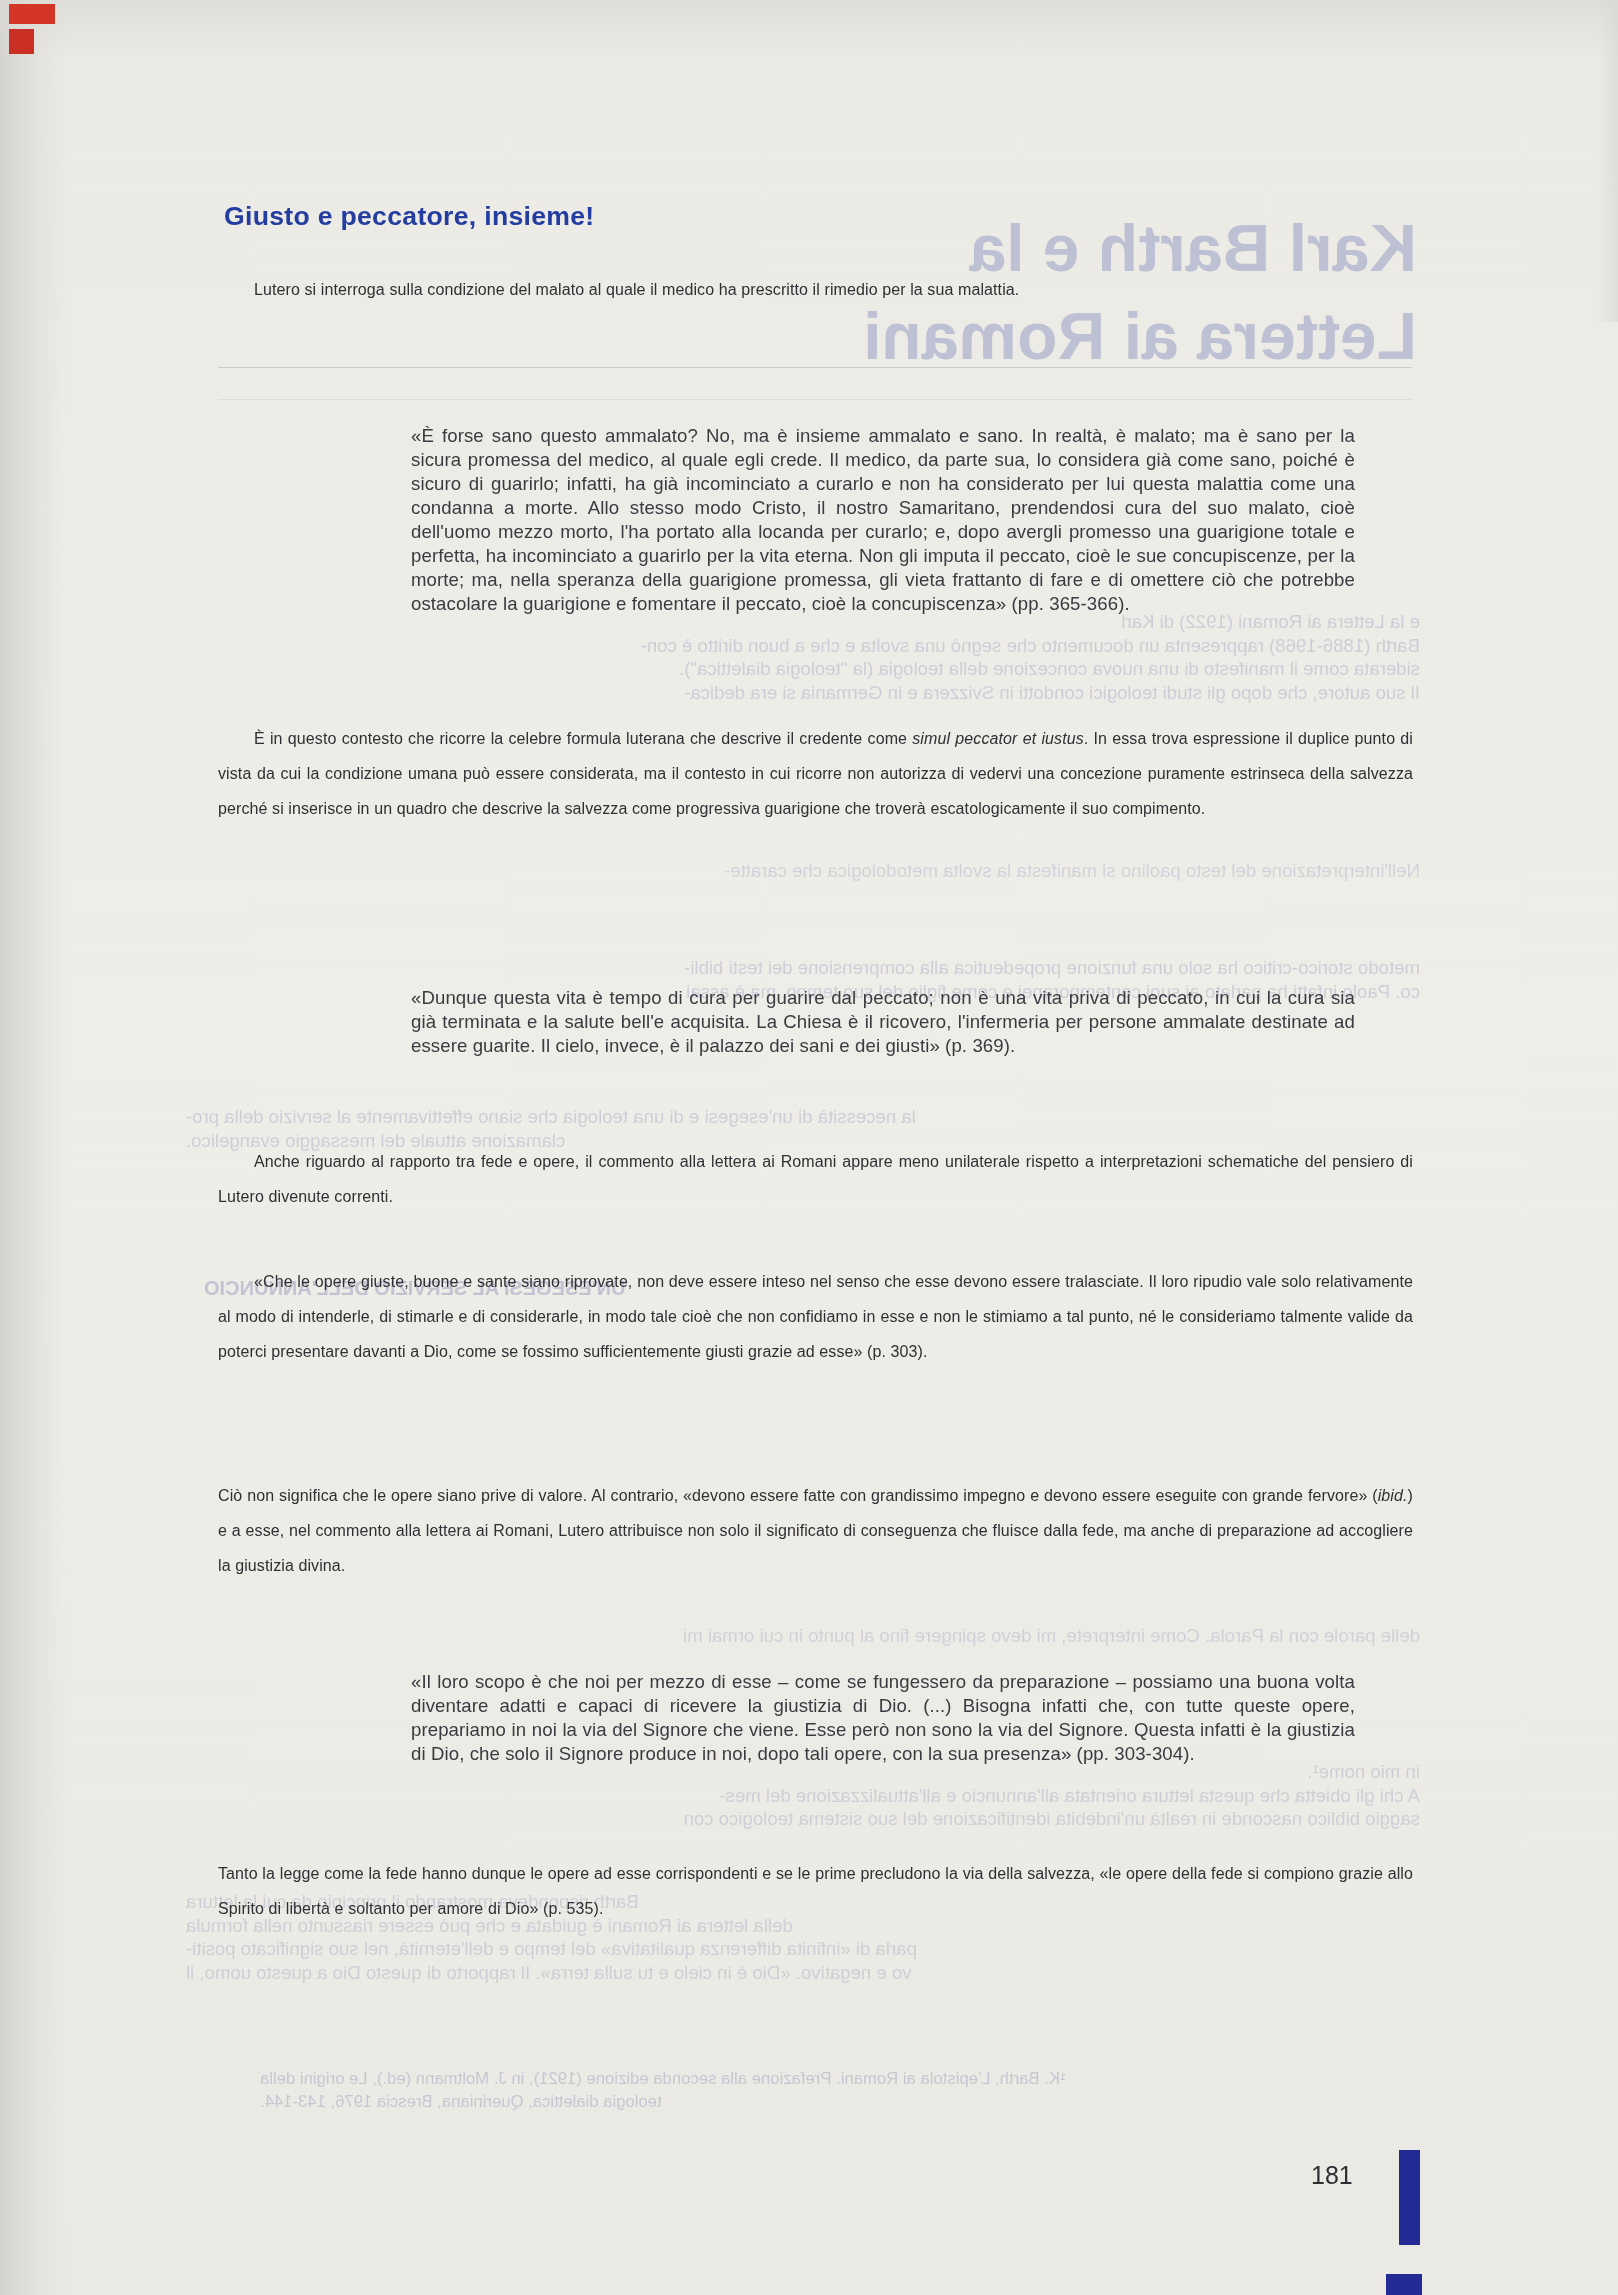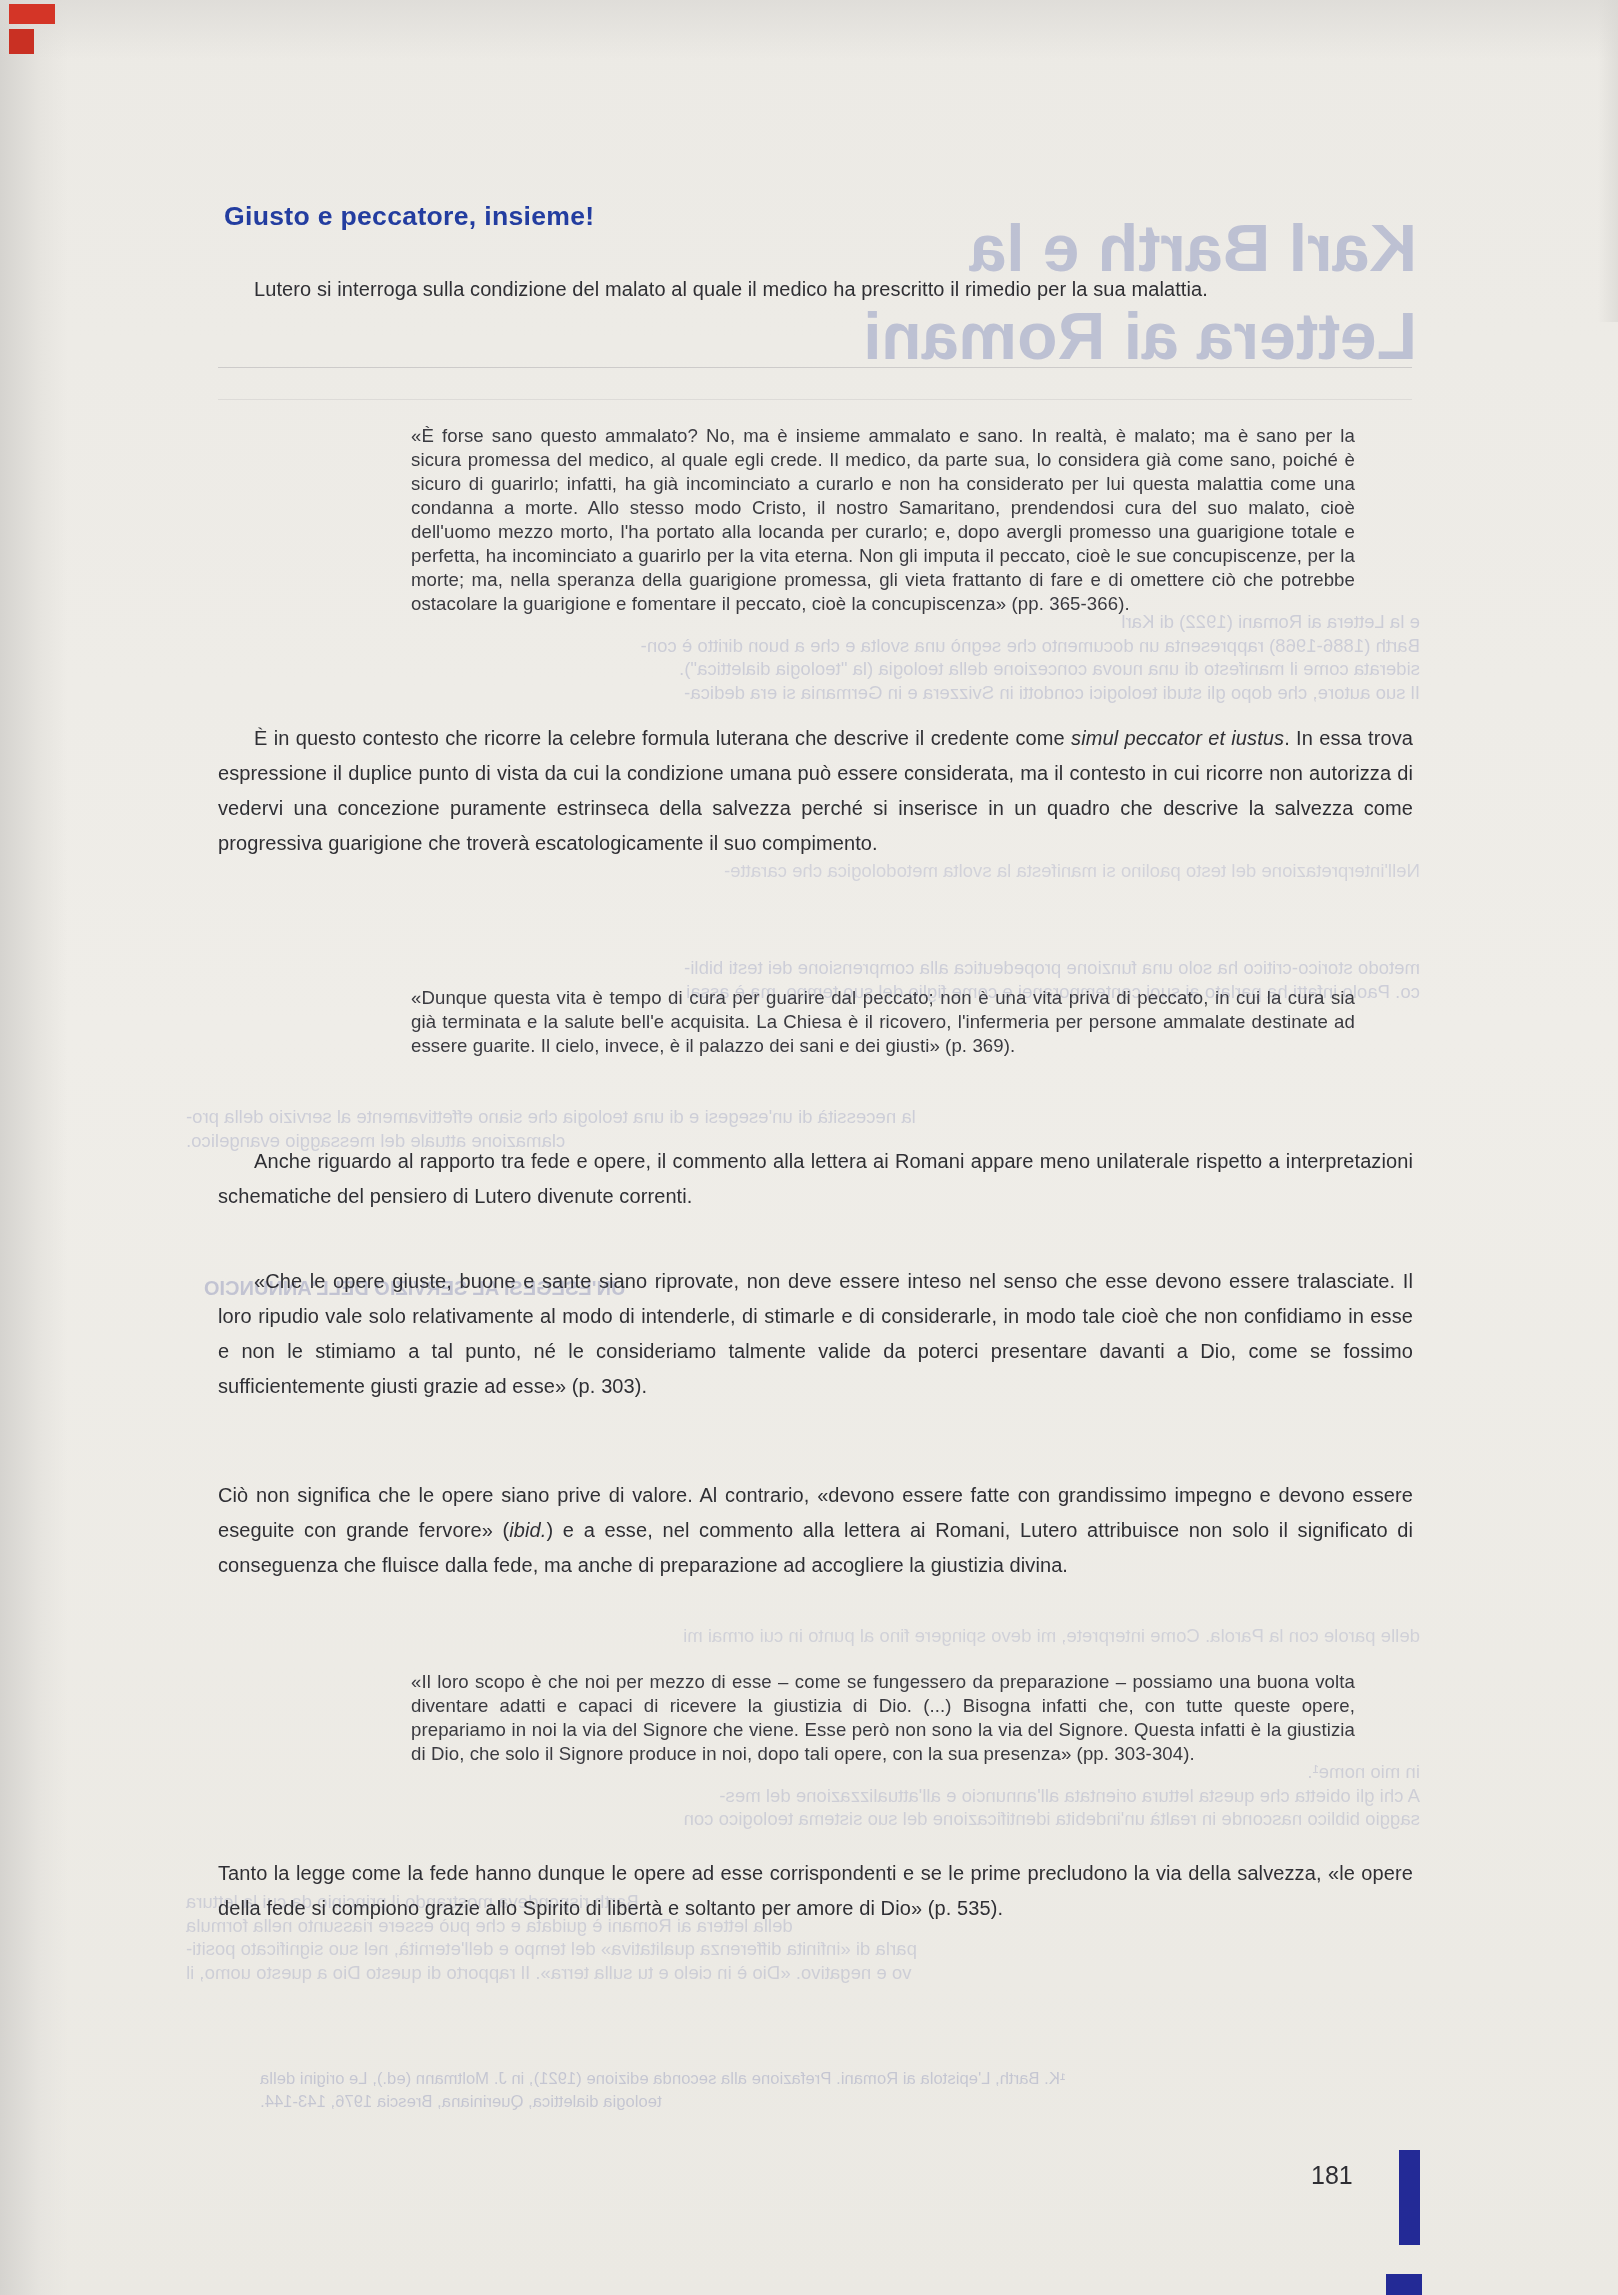--- a/index.html
+++ b/index.html
@@ -24,21 +24,21 @@
   .mark2{left:8.7px;top:29px;width:25px;height:25px;background:#c93023;}
   
   .bluebar{position:absolute;background:#232a96;}
   .b1{left:1399px;top:2150px;width:21px;height:95px;}
   .b2{left:1386px;top:2274px;width:36px;height:21.6px;}
 
   
   .title{position:absolute;left:218px;top:195px;margin:6px;
     font-size:26.6px;font-weight:bold;color:#233da0;letter-spacing:0.3px;}
   .para{position:absolute;left:218px;width:1195px;margin:0;
-    font-size:20px;line-height:35px;color:#2f2f34;text-align:justify;letter-spacing:0.1px;}
+    font-size:16px;line-height:35px;color:#2f2f34;text-align:justify;letter-spacing:0.1px;}
   .indent{text-indent:36px;}
   .quote{position:absolute;left:396px;width:944px;margin:15px;
     font-size:18.6px;line-height:24px;color:#3a3a40;text-align:justify;letter-spacing:0.1px;}
   .p1{top:272px;} .q1{top:409px;} .p2{top:721px;} .q2{top:971px;}
   .p3{top:1144px;} .q3{top:1264px;} .p4{top:1478px;} .q4{top:1655px;} .p5{top:1856px;}
 
   .rule{position:absolute;left:218px;width:1194px;height:1.2px;background:#8a8a8e;}
   .rule1{top:367px;opacity:.32;}
   .rule2{top:399px;opacity:.16;}
 

